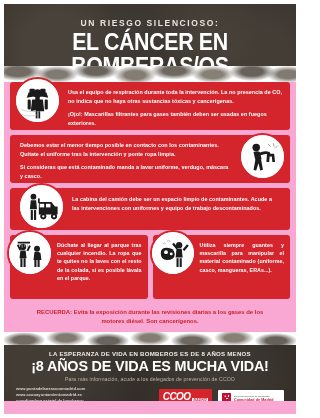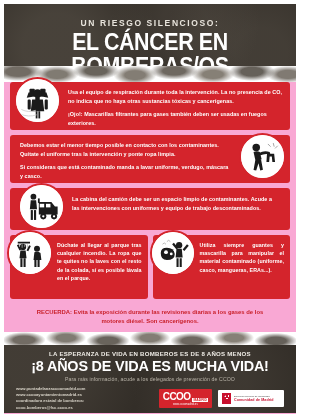--- a/index.html
+++ b/index.html
@@ -157,21 +157,21 @@
       radial-gradient(ellipse 28px 11px at 22% 48%, #6b645a 0 34%, rgba(255,255,255,0) 72%),
       radial-gradient(ellipse 30px 11px at 36% 58%, #4f4940 0 34%, rgba(255,255,255,0) 72%),
       radial-gradient(ellipse 28px 11px at 50% 48%, #6e675c 0 34%, rgba(255,255,255,0) 72%),
       radial-gradient(ellipse 30px 11px at 64% 58%, #554e45 0 34%, rgba(255,255,255,0) 72%),
       radial-gradient(ellipse 28px 11px at 78% 48%, #726a5f 0 34%, rgba(255,255,255,0) 72%),
       radial-gradient(ellipse 30px 11px at 92% 58%, #4c463e 0 34%, rgba(255,255,255,0) 72%);
     opacity: .85;
   }
   .footer {
     position: relative;
-    height: 68px;
+    height: 56px;
     background: #332e28;
     background-image:
       radial-gradient(circle at 12% 25%, rgba(120,112,100,.22) 0 12%, rgba(0,0,0,0) 40%),
       radial-gradient(circle at 74% 60%, rgba(110,102,92,.18) 0 12%, rgba(0,0,0,0) 40%);
     overflow: hidden;
     padding: 5px 8px 4px 8px;
   }
   .f-line1 {
     text-align: center; color: #efece6;
     font-size: 6.1px; font-weight: bold; letter-spacing: .25px;
@@ -196,21 +196,21 @@
   }
   .f-logos { display: flex; align-items: center; gap: 6px; }
   .logo-ccoo {
     background: #d4242c; color: #fff;
     padding: 3px 4px 2px 4px; border-radius: 1px;
     display: flex; flex-direction: column; align-items: center;
     min-width: 46px;
   }
   .logo-ccoo .mark {
     font-size: 10px; font-weight: bold; letter-spacing: -0.6px; line-height: 1;
-    display: flex; align-items: flex-end; gap: 2px;
+    display: flex; align-items: flex-end; gap: 2px; font-style: italic;
   }
   .logo-ccoo .mark .sub {
     font-size: 3.4px; letter-spacing: 0; font-weight: bold;
     background: #fff; color: #d4242c; padding: 0 1px; line-height: 1.25;
   }
   .logo-ccoo .url { font-size: 2.6px; letter-spacing: .1px; margin-top: 1px; }
   .logo-cam {
     background: #ffffff; border-radius: 1px;
     padding: 3px 4px; display: flex; align-items: center; gap: 3px;
     min-width: 66px;

